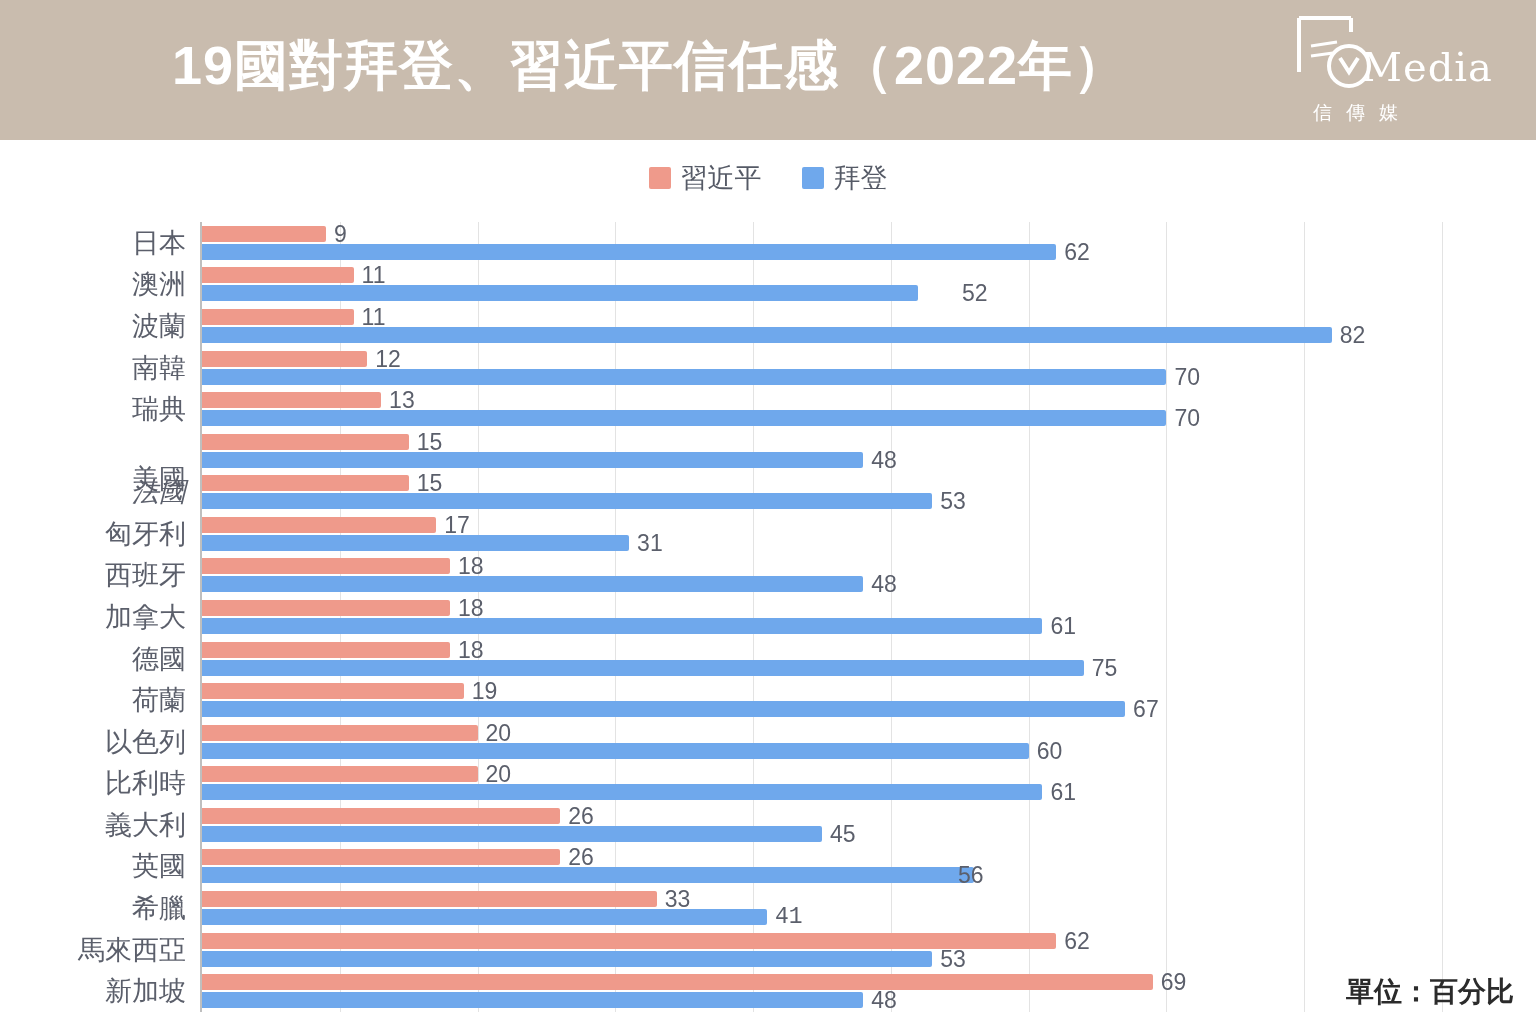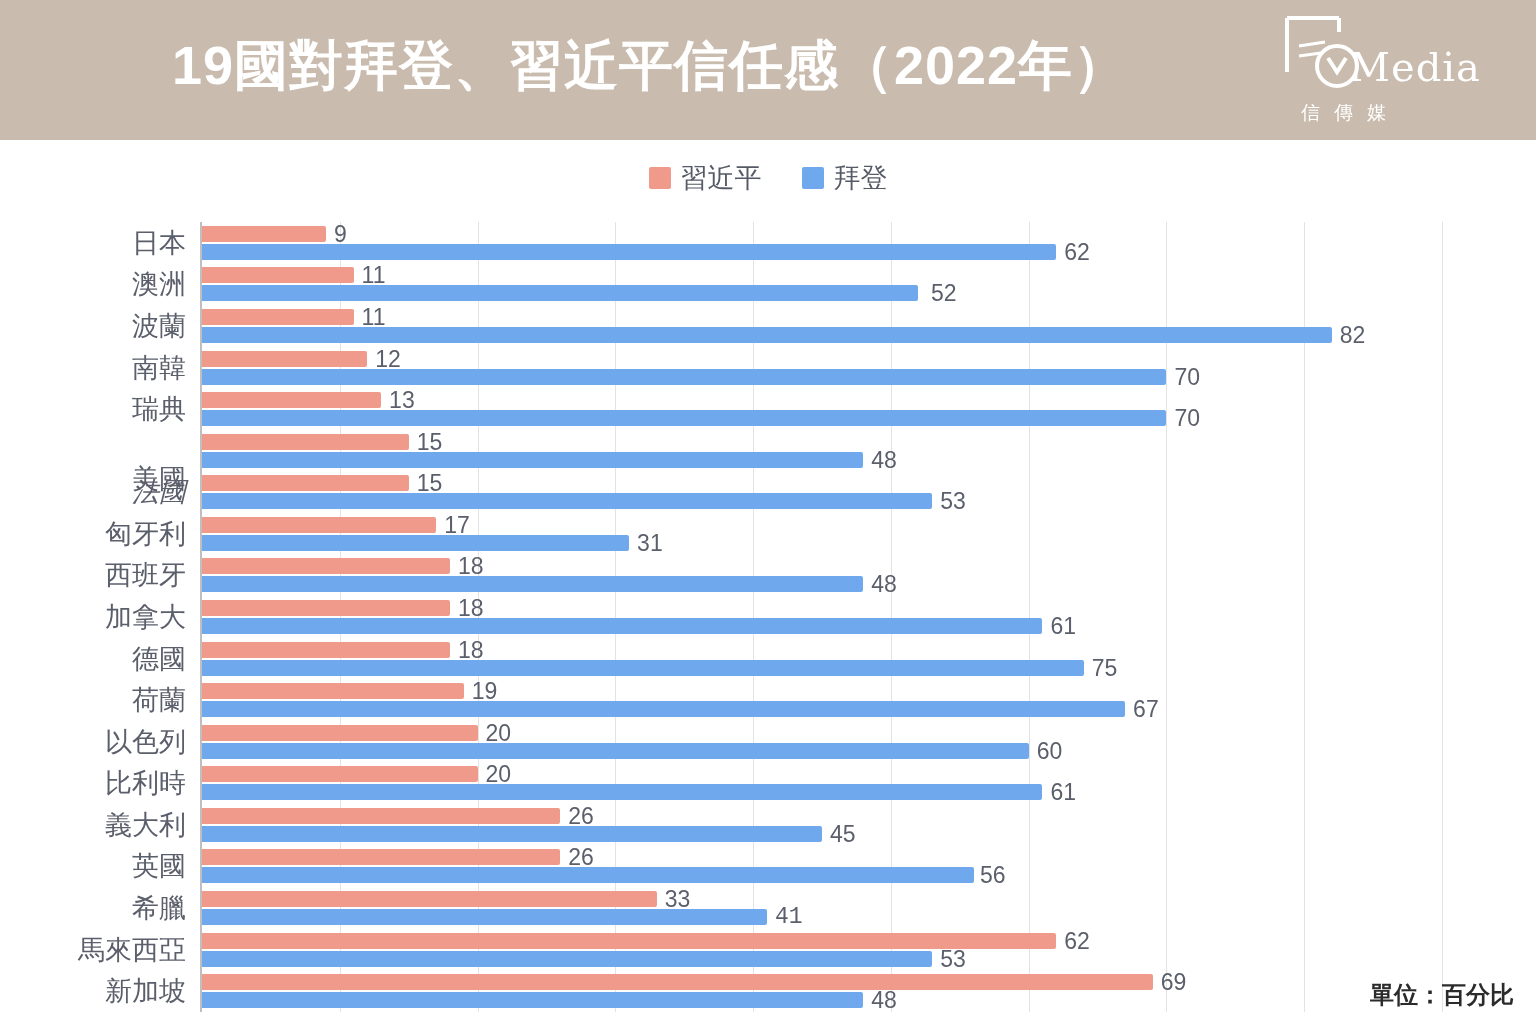--- a/index.html
+++ b/index.html
@@ -31,21 +31,21 @@
     text-align: center;
     font-size: 54px;
     font-weight: bold;
     color: #ffffff;
     letter-spacing: 1px;
     white-space: nowrap;
   }
   
   #logo {
     position: absolute;
-    right: 15px;
+    right: 3px;
     top: 8px;
     width: 250px;
     height: 128px;
     text-decoration: underline;
   }
   #logo-text {
     position: absolute;
     left: 78px;
     top: 36px;
     font-size: 40px;
@@ -146,21 +146,21 @@
     font-size: 23px;
     color: #5b5f6b;
     transform: translateY(-50%);
     white-space: nowrap;
   }
 
   #unit-note {
     position: absolute;
     right: 22px;
     bottom: 14px;
-    font-size: 24px;
+    font-size: 28px;
     font-weight: bold;
     color: #2b2b2b;
     white-space: nowrap;
   }
 </style>
 </head>
 <body>
 
 <div id="header-bar"></div>
 <div id="chart-title">19國對拜登、習近平信任感（2022年）</div>
@@ -222,21 +222,21 @@
       <div class="gridline" style="left: 964.444px;"></div>
       <div class="gridline" style="left: 1102.22px;"></div>
       <div class="gridline" style="left: 1240px;"></div>
       <div class="bar bar-xi" style="left: 0px; top: 3.78947px; width: 124px;"></div>
       <div class="bar-value" style="left: 132px; top: 11.7895px;">9</div>
       <div class="bar bar-biden" style="left: 0px; top: 21.7895px; width: 854.222px;"></div>
       <div class="bar-value" style="left: 862.222px; top: 29.7895px;">62</div>
       <div class="bar bar-xi" style="left: 0px; top: 45.3684px; width: 151.556px;"></div>
       <div class="bar-value" style="left: 159.556px; top: 53.3684px;">11</div>
       <div class="bar bar-biden" style="left: 0px; top: 63.3684px; width: 716.444px;"></div>
-      <div class="bar-value" style="left: 729px; top: 71.3684px;">52</div>
+      <div class="bar-value" style="left: 760px; top: 71.3684px;">52</div>
       <div class="bar bar-xi" style="left: 0px; top: 86.9474px; width: 151.556px;"></div>
       <div class="bar-value" style="left: 159.556px; top: 94.9474px;">11</div>
       <div class="bar bar-biden" style="left: 0px; top: 104.947px; width: 1129.78px;"></div>
       <div class="bar-value" style="left: 1137.78px; top: 112.947px;">82</div>
       <div class="bar bar-xi" style="left: 0px; top: 128.526px; width: 165.333px;"></div>
       <div class="bar-value" style="left: 173.333px; top: 136.526px;">12</div>
       <div class="bar bar-biden" style="left: 0px; top: 146.526px; width: 964.444px;"></div>
       <div class="bar-value" style="left: 972.444px; top: 154.526px;">70</div>
       <div class="bar bar-xi" style="left: 0px; top: 170.105px; width: 179.111px;"></div>
       <div class="bar-value" style="left: 187.111px; top: 178.105px;">13</div>
@@ -278,21 +278,21 @@
       <div class="bar-value" style="left: 283.556px; top: 552.316px;">20</div>
       <div class="bar bar-biden" style="left: 0px; top: 562.316px; width: 840.444px;"></div>
       <div class="bar-value" style="left: 848.444px; top: 570.316px;">61</div>
       <div class="bar bar-xi" style="left: 0px; top: 585.895px; width: 358.222px;"></div>
       <div class="bar-value" style="left: 366.222px; top: 593.895px;">26</div>
       <div class="bar bar-biden" style="left: 0px; top: 603.895px; width: 620px;"></div>
       <div class="bar-value" style="left: 628px; top: 611.895px;">45</div>
       <div class="bar bar-xi" style="left: 0px; top: 627.474px; width: 358.222px;"></div>
       <div class="bar-value" style="left: 366.222px; top: 635.474px;">26</div>
       <div class="bar bar-biden" style="left: 0px; top: 645.474px; width: 771.556px;"></div>
-      <div class="bar-value" style="left: 778px; top: 653.474px; text-align: center;">56</div>
+      <div class="bar-value" style="left: 756px; top: 653.474px; text-align: center;">56</div>
       <div class="bar bar-xi" style="left: 0px; top: 669.053px; width: 454.667px;"></div>
       <div class="bar-value" style="left: 462.667px; top: 677.053px;">33</div>
       <div class="bar bar-biden" style="left: 0px; top: 687.053px; width: 564.889px;"></div>
       <div class="bar-value" style="left: 572.889px; top: 695.053px; font-family: Liberation Mono, monospace;">41</div>
       <div class="bar bar-xi" style="left: 0px; top: 710.632px; width: 854.222px;"></div>
       <div class="bar-value" style="left: 862.222px; top: 718.632px;">62</div>
       <div class="bar bar-biden" style="left: 0px; top: 728.632px; width: 730.222px;"></div>
       <div class="bar-value" style="left: 738.222px; top: 736.632px;">53</div>
       <div class="bar bar-xi" style="left: 0px; top: 752.211px; width: 950.667px;"></div>
       <div class="bar-value" style="left: 958.667px; top: 760.211px;">69</div>

